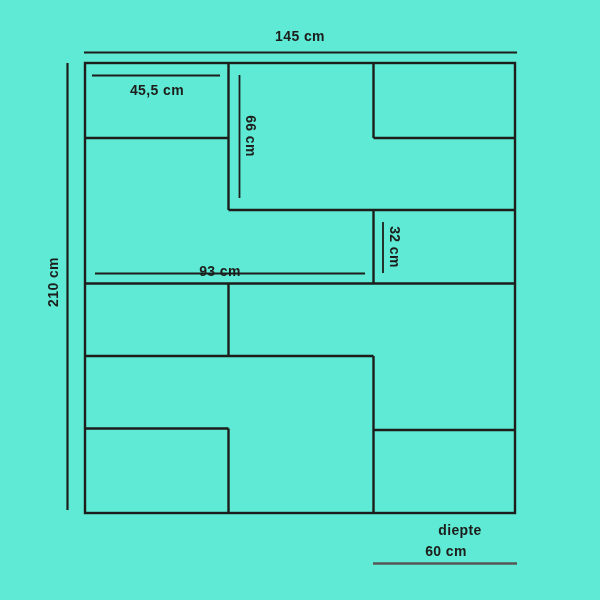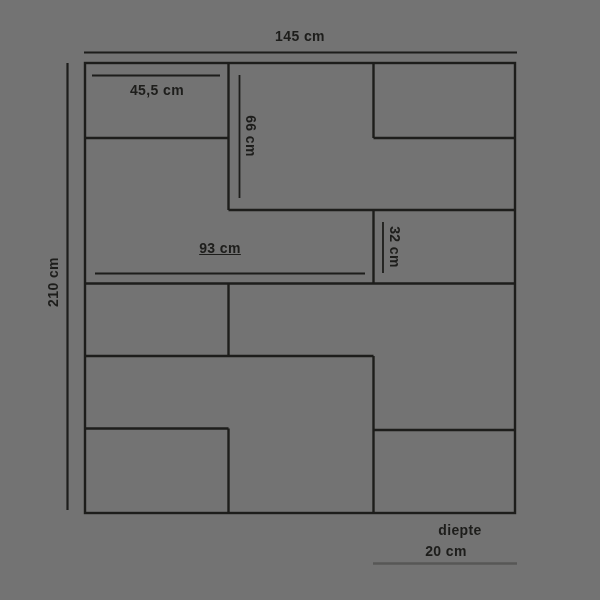--- a/index.html
+++ b/index.html
@@ -4,21 +4,21 @@
 <style>
   html, body {
     margin: 0;
     padding: 0;
     background: #ffffff;
   }
   .stage {
     position: relative;
     width: 600px;
     height: 600px;
-    background: #737373;
+    background: #5eead4;
     font-family: "Liberation Sans", sans-serif;
     overflow: hidden;
   }
   .stage svg {
     position: absolute;
     left: 0;
     top: 0;
   }
   .lbl {
     position: absolute;
@@ -70,21 +70,21 @@
   </svg>
 
   <div class="lbl" style="left:300px; top:36px;">145 cm</div>
 
   <div class="lbl rot-ccw" style="left:53px; top:282px;">210 cm</div>
 
   <div class="lbl" style="left:157px; top:90px;">45,5 cm</div>
 
   <div class="lbl rot-cw" style="left:251px; top:136px;">66 cm</div>
 
-  <div class="lbl" style="left:220px; top:248px;text-decoration:underline;">93 cm</div>
+  <div class="lbl" style="left:220px; top:271px;">93 cm</div>
 
   <div class="lbl rot-cw" style="left:395px; top:247px;">32 cm</div>
 
   <div class="lbl" style="left:460px; top:530px;">diepte</div>
 
-  <div class="lbl" style="left:446px; top:551px;">20 cm</div>
+  <div class="lbl" style="left:446px; top:551px;">60 cm</div>
 
 </div>
 
 </body></html>

